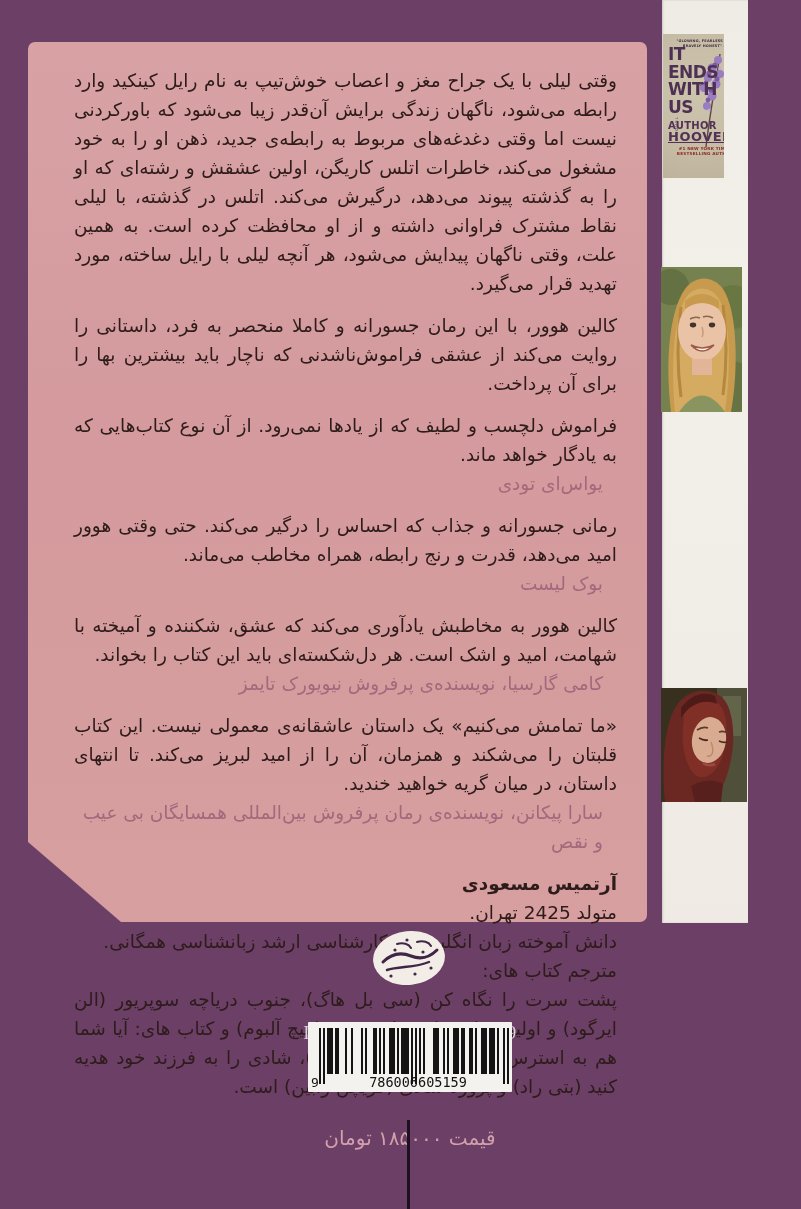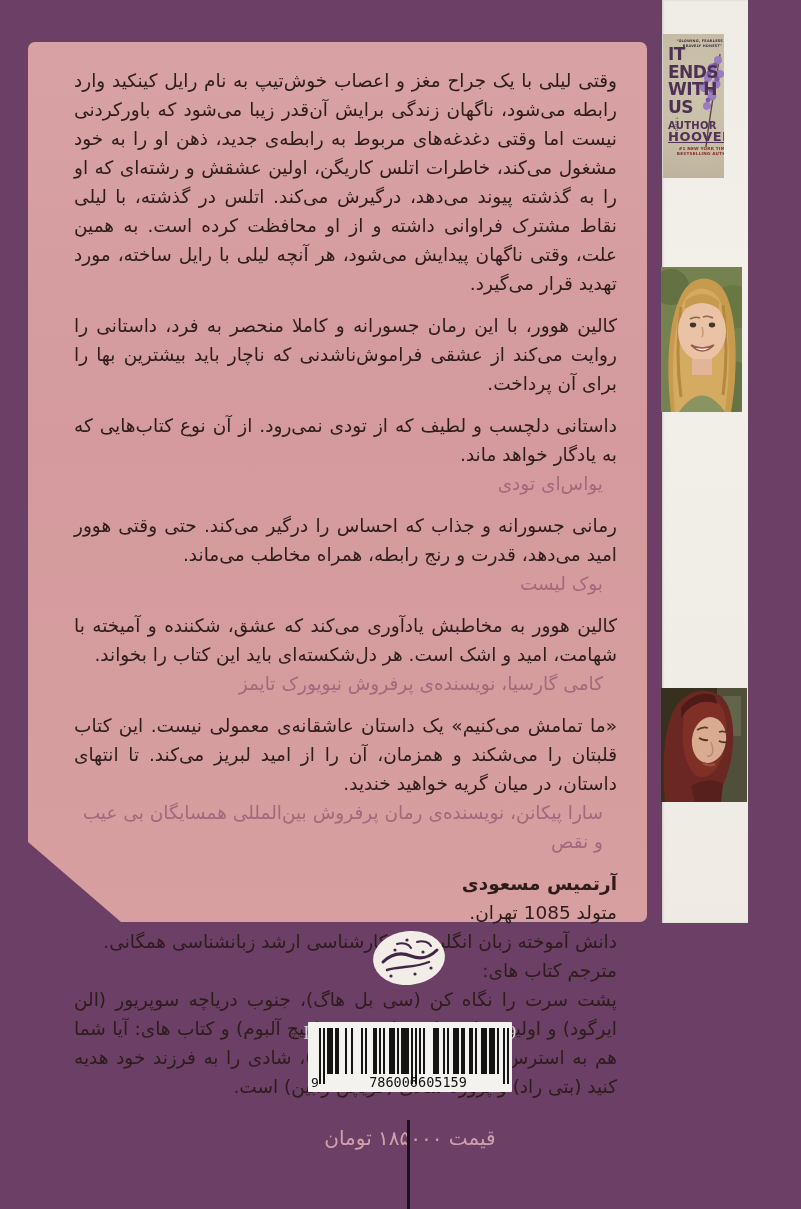--- a/index.html
+++ b/index.html
@@ -113,35 +113,35 @@
     background:#1d101f;
   }
 </style>
 </head>
 <body>
 
 <div class="panel">
   <p class="para">وقتی لیلی با یک جراح مغز و اعصاب خوش‌تیپ به نام رایل کینکید وارد رابطه می‌شود، ناگهان زندگی برایش آن‌قدر زیبا می‌شود که باورکردنی نیست اما وقتی دغدغه‌های مربوط به رابطه‌ی جدید، ذهن او را به خود مشغول می‌کند، خاطرات اتلس کاریگن، اولین عشقش و رشته‌ای که او را به گذشته پیوند می‌دهد، درگیرش می‌کند. اتلس در گذشته، با لیلی نقاط مشترک فراوانی داشته و از او محافظت کرده است. به همین علت، وقتی ناگهان پیدایش می‌شود، هر آنچه لیلی با رایل ساخته، مورد تهدید قرار می‌گیرد.</p>
   <p class="para">کالین هوور، با این رمان جسورانه و کاملا منحصر به فرد، داستانی را روایت می‌کند از عشقی فراموش‌ناشدنی که ناچار باید بیشترین بها را برای آن پرداخت.</p>
 
-  <p class="quote">داستانی دلچسب و لطیف که از تودی نمی‌رود. از آن نوع کتاب‌هایی که به یادگار خواهد ماند.</p>
+  <p class="quote">فراموش دلچسب و لطیف که از یادها نمی‌رود. از آن نوع کتاب‌هایی که به یادگار خواهد ماند.</p>
   <p class="src">یواس‌ای تودی</p>
 
   <p class="quote">رمانی جسورانه و جذاب که احساس را درگیر می‌کند. حتی وقتی هوور امید می‌دهد، قدرت و رنج رابطه، همراه مخاطب می‌ماند.</p>
   <p class="src">بوک لیست</p>
 
   <p class="quote">کالین هوور به مخاطبش یادآوری می‌کند که عشق، شکننده و آمیخته با شهامت، امید و اشک است. هر دل‌شکسته‌ای باید این کتاب را بخواند.</p>
   <p class="src">کامی گارسیا، نویسنده‌ی پرفروش نیویورک تایمز</p>
 
   <p class="quote">«ما تمامش می‌کنیم» یک داستان عاشقانه‌ی معمولی نیست. این کتاب قلبتان را می‌شکند و همزمان، آن را از امید لبریز می‌کند. تا انتهای داستان، در میان گریه خواهید خندید.</p>
   <p class="src">سارا پیکانن، نویسنده‌ی رمان پرفروش بین‌المللی همسایگان بی عیب و نقص</p>
 
   <div class="bio">
     <p class="bio-line bio-name">آرتمیس مسعودی</p>
-    <p class="bio-line">متولد 1085 تهران.</p>
+    <p class="bio-line">متولد 2425 تهران.</p>
     <p class="bio-line">دانش آموخته زبان انگلیسی و کارشناسی ارشد زبانشناسی همگانی.</p>
     <p class="bio-line">مترجم کتاب های:</p>
     <p class="bio-works">پشت سرت را نگاه کن (سی بل هاگ)، جنوب دریاچه سوپریور (الن ایرگود) و اولین تماس تلفنی از بهشت (میچ آلبوم) و کتاب های: آیا شما هم به استرس اعتیاد دارید؟ (دبی مندل)، شادی را به فرزند خود هدیه کنید (بتی راد) و پروژه شادی (گریچن رابین) است.</p>
   </div>
 
   <div class="chamfer"></div>
 </div>
 
 <div class="strip"></div>
 

